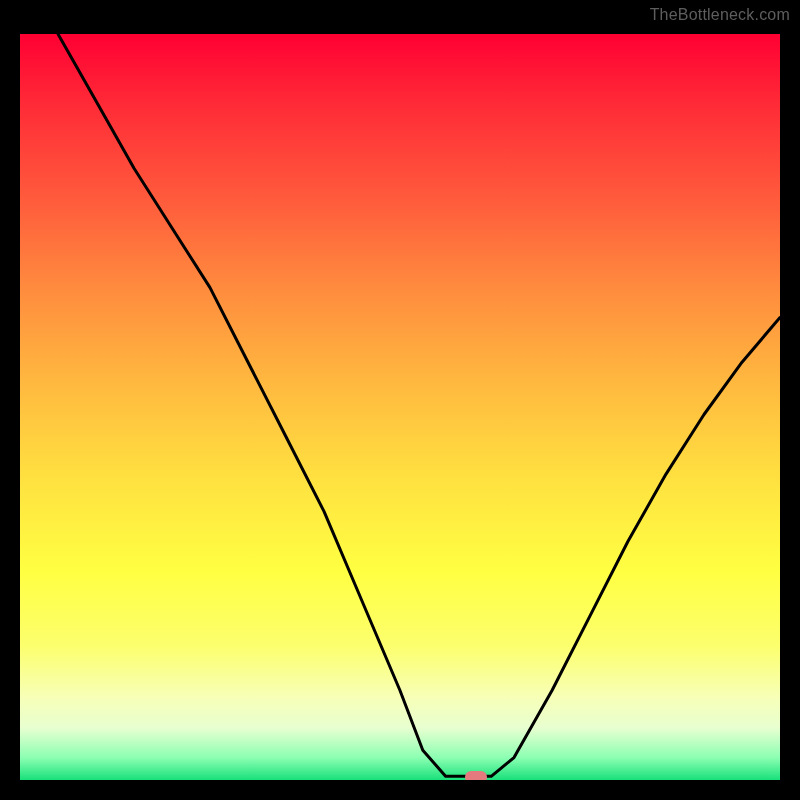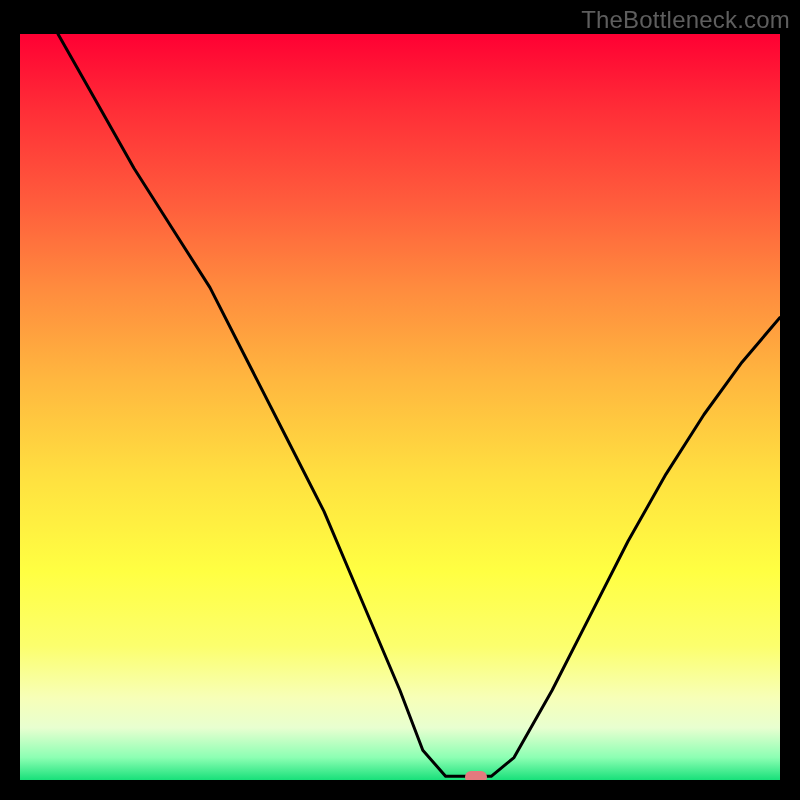--- a/index.html
+++ b/index.html
@@ -14,21 +14,21 @@
   .frame {
     position: relative;
     width: 800px;
     height: 800px;
     background: #000;
   }
   .watermark {
     position: absolute;
     top: 6px;
     right: 10px;
-    font-size: 24px;
+    font-size: 16px;
     font-weight: 500;
     color: #5e5e5e;
     letter-spacing: 0.2px;
   }
   .plot-area {
     position: absolute;
     left: 20px;
     top: 34px;
     width: 760px;
     height: 746px;

